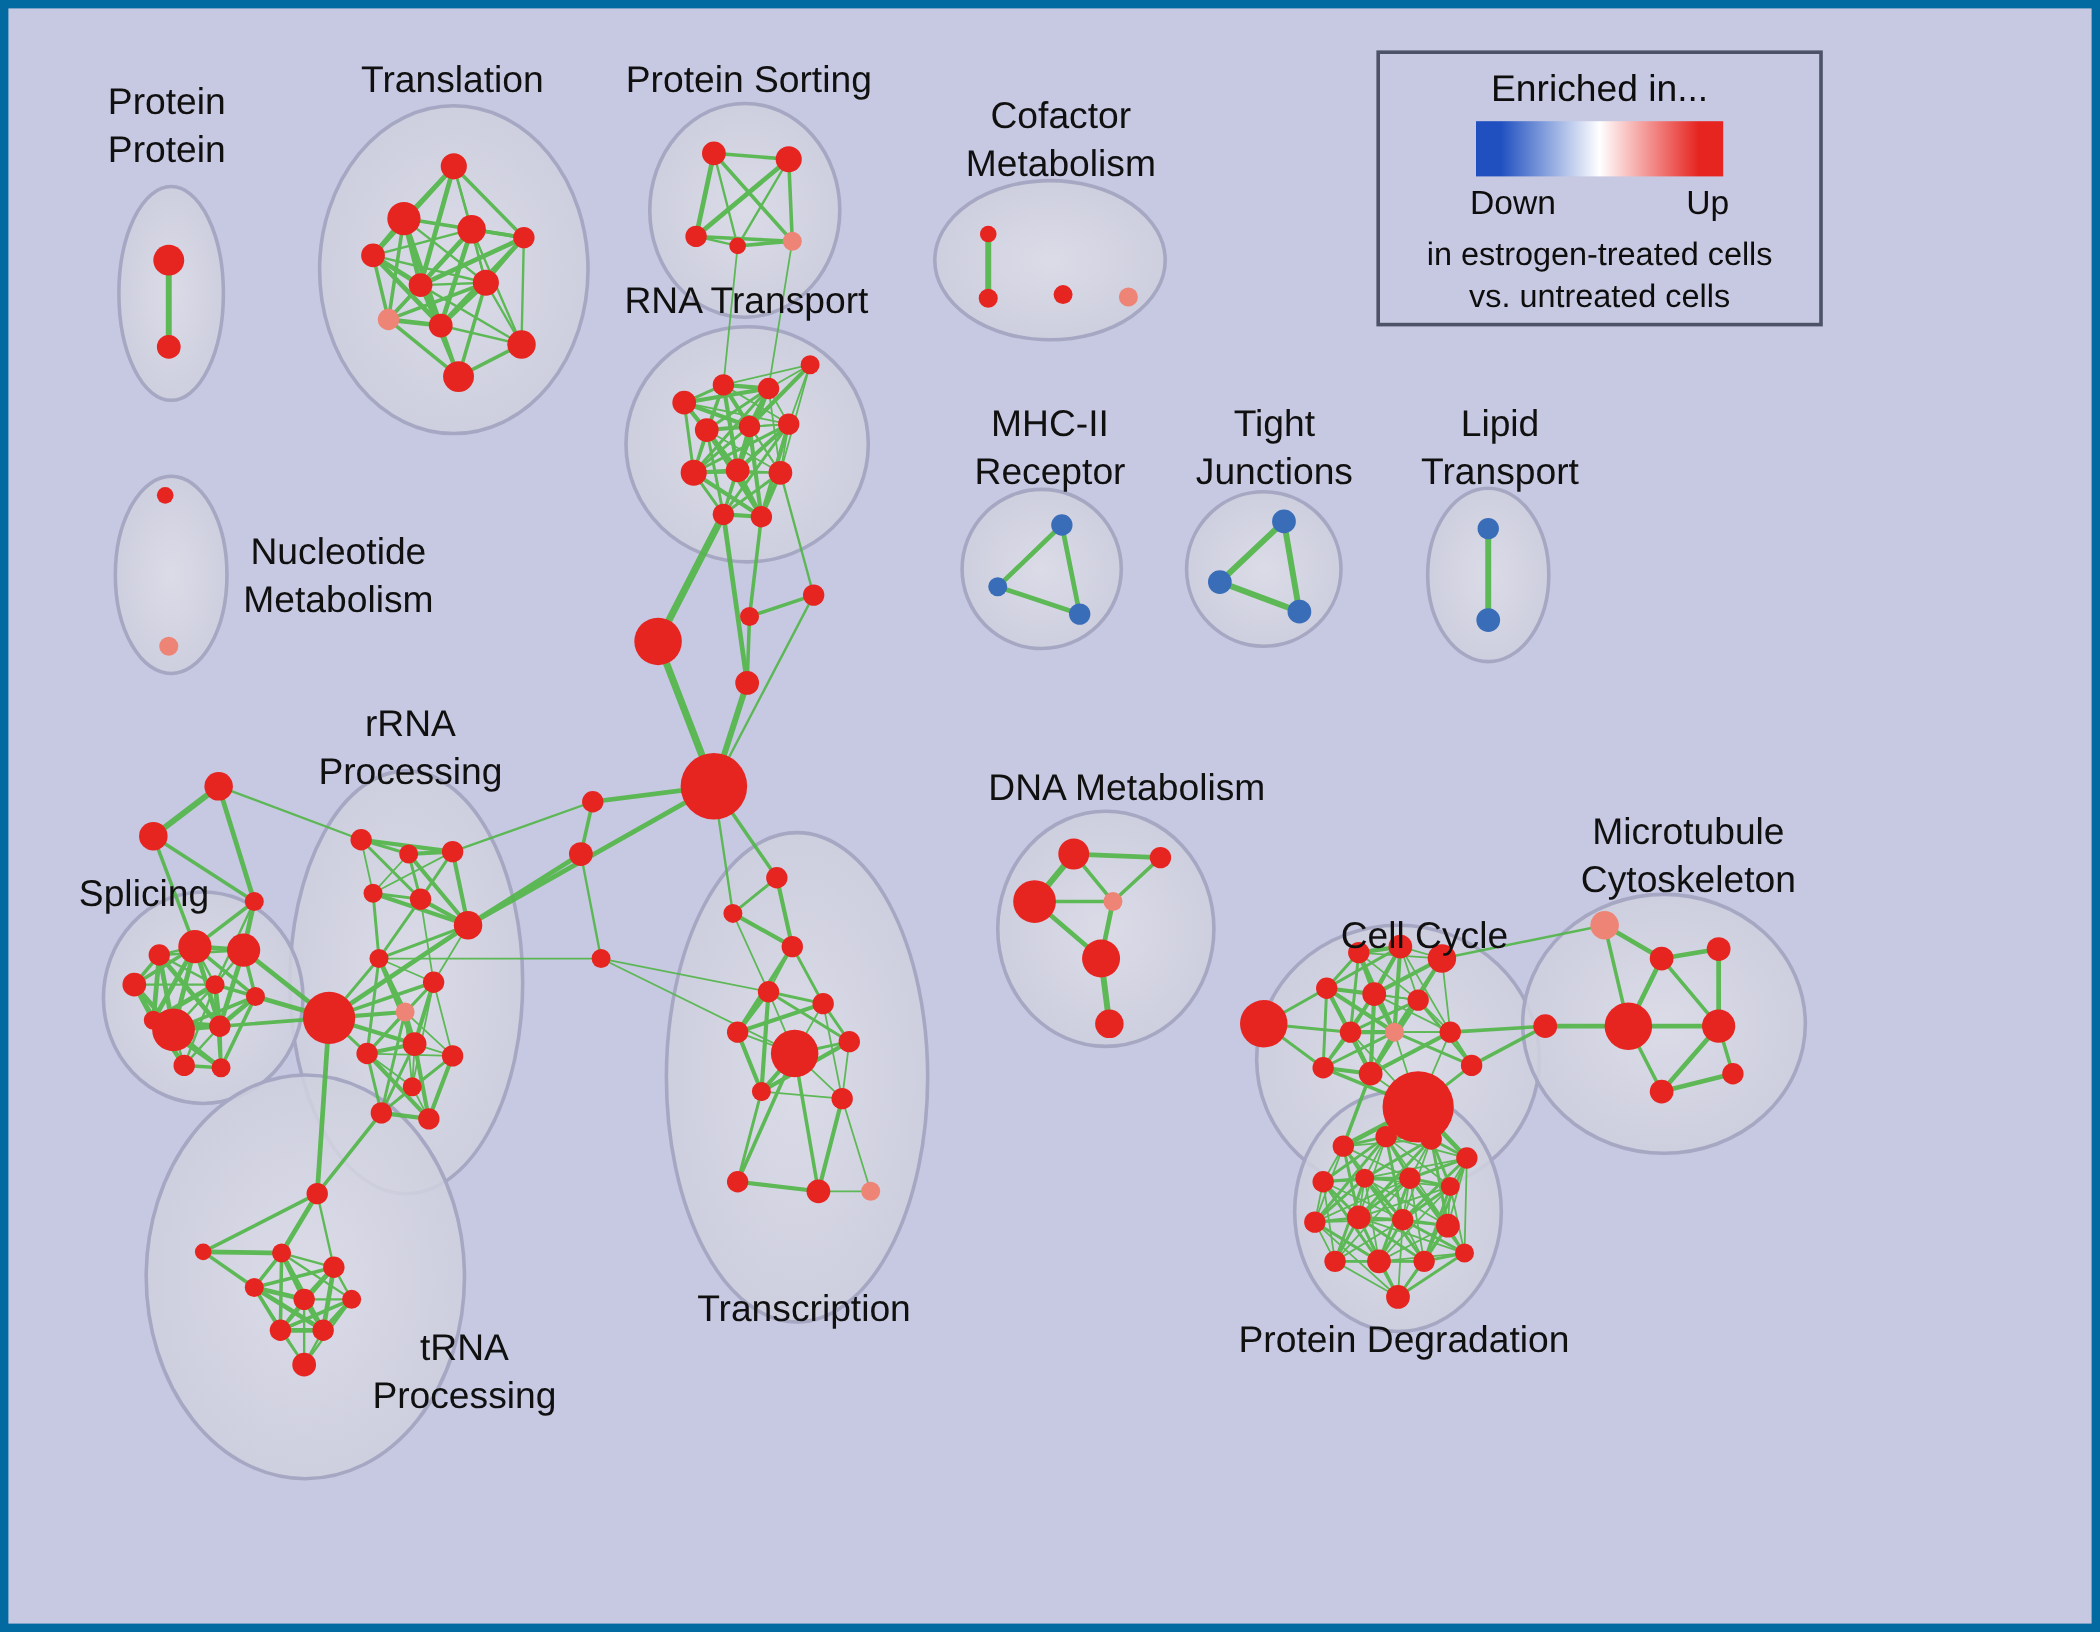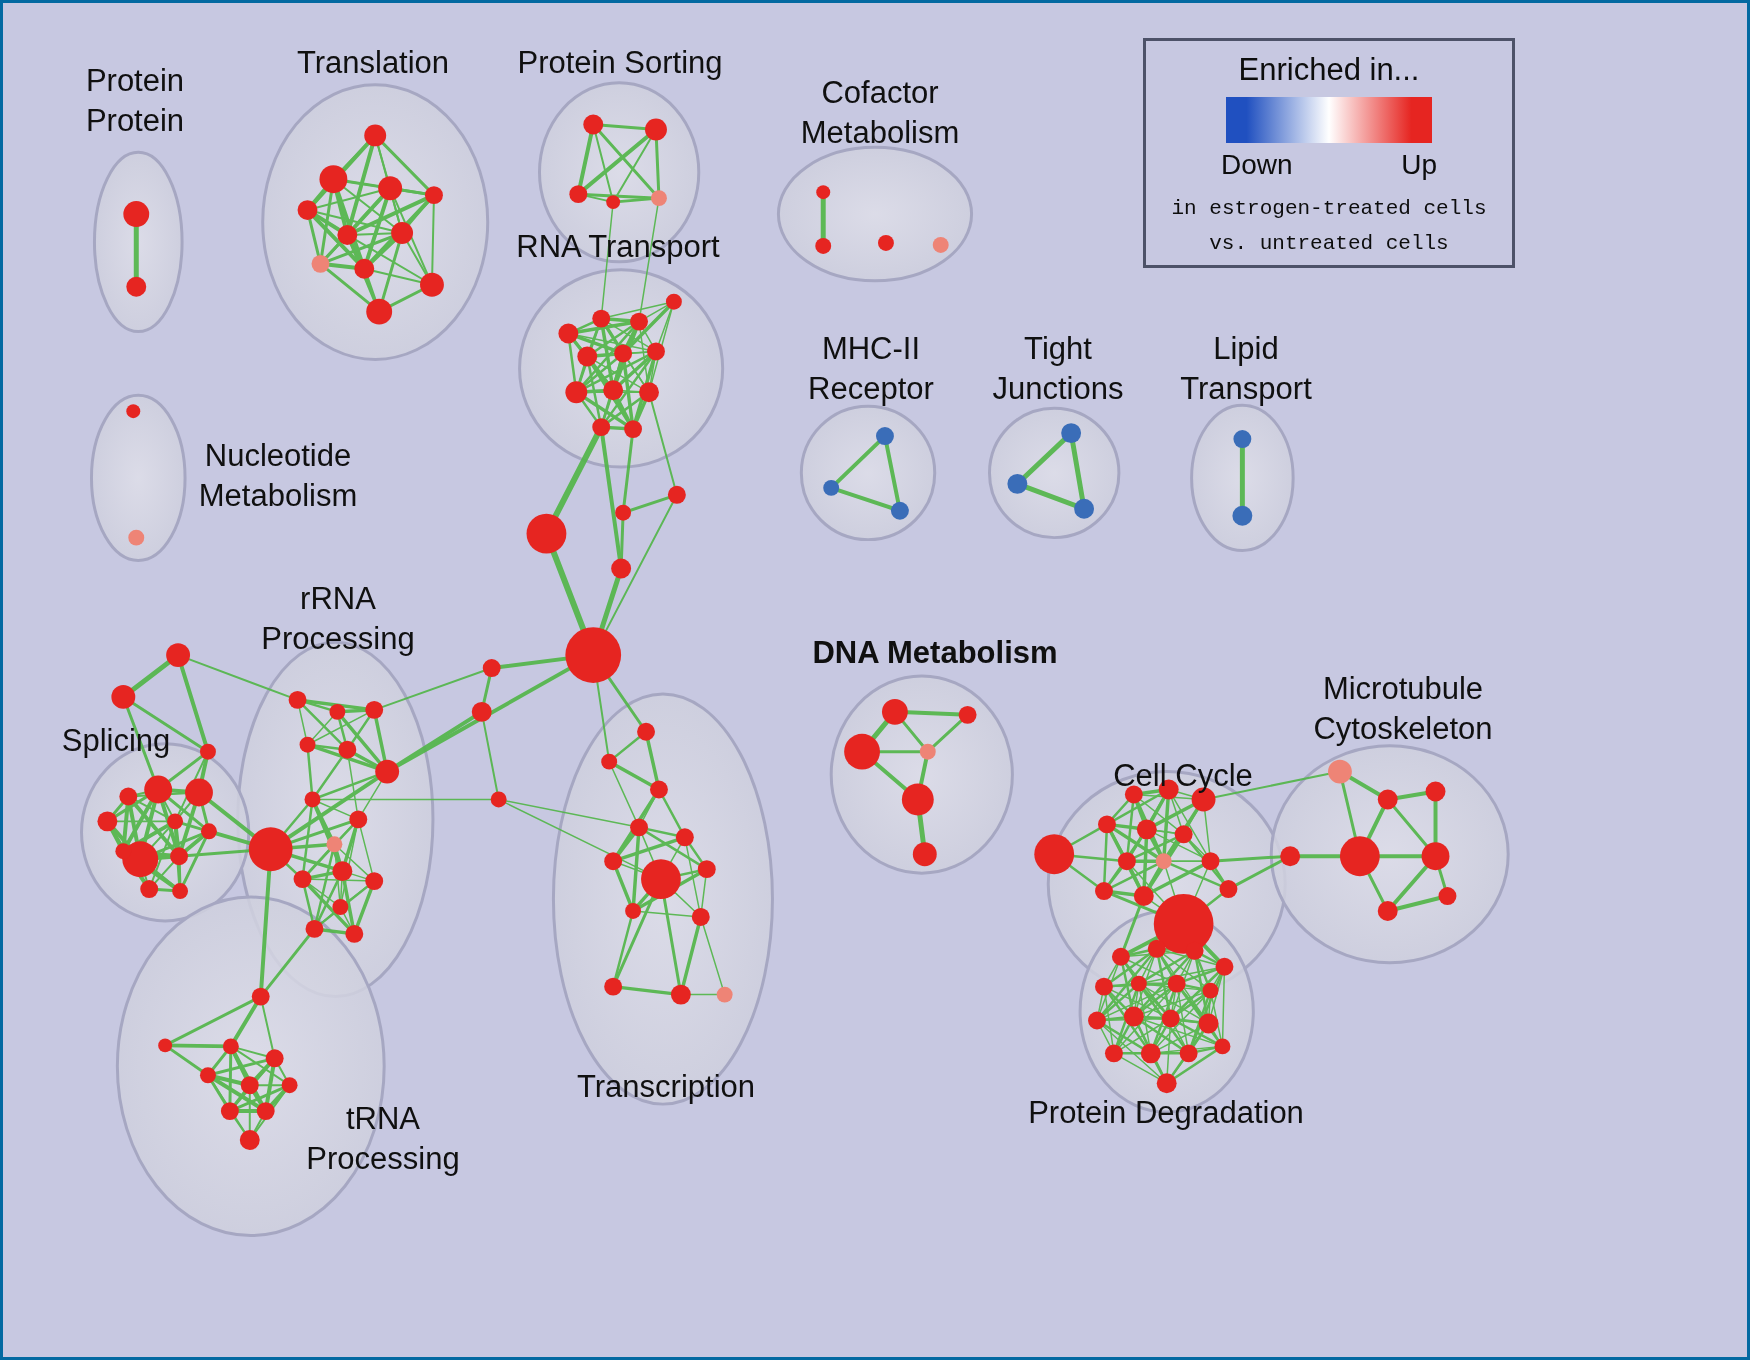--- a/index.html
+++ b/index.html
@@ -1,20 +1,20 @@
 <!DOCTYPE html>
 <html><head>
 <meta charset="utf-8">
 <style>
   html,body{margin:0;padding:0;background:#eceef4;}
   .canvas{
     position:relative;
     width:1750px;height:1360px;
     background:var(--bg,#c7c8e1);
-    border:3px solid #0369a1;
+    border:7px solid #0369a1;
     box-sizing:border-box;
     overflow:hidden;
     font-family:"Liberation Sans",sans-serif;
   }
   .canvas svg{position:absolute;left:0;top:0;width:100%;height:100%;}
   .cluster-label{
     position:absolute;
     transform:translateX(-50%);
     text-align:center;
     white-space:nowrap;
@@ -33,21 +33,21 @@
     color:#0d0d0d;
   }
   .legend-title{font-size:31px;line-height:38px;}
   .legend-bar{
     width:206px;height:46px;margin-top:8px;
   }
   .legend-row{
     width:216px;display:flex;justify-content:space-between;
     font-size:28px;line-height:36px;margin-top:4px;
   }
-  .legend-caption{font-size:21px;line-height:35px;font-family:Liberation Mono, monospace;}
+  .legend-caption{font-size:27px;line-height:35px;}
   .legend-caption.first{margin-top:8px;}
 </style>
 </head>
 <body>
 
 <div class="canvas" id="canvas" style="--bg: #c7c8e1;">
   <svg id="net" viewBox="0 0 1750 1360">
       <defs>
         <radialGradient id="eg">
           <stop offset="0%" stop-color="#dfdfe9"></stop>
@@ -751,21 +751,21 @@
       <div class="cluster-label" style="left: 113px; top: 718px;">
         <div>Splicing</div>
       </div>
       <div class="cluster-label" style="left: 380px; top: 1096px;">
         <div>tRNA</div>
         <div>Processing</div>
       </div>
       <div class="cluster-label" style="left: 663px; top: 1064px;">
         <div>Transcription</div>
       </div>
-      <div class="cluster-label" style="left: 932px; top: 630px; font-weight: bold;">
+      <div class="cluster-label" style="left: 932px; top: 630px;">
         <div>DNA Metabolism</div>
       </div>
       <div class="cluster-label" style="left: 1180px; top: 753px;">
         <div>Cell Cycle</div>
       </div>
       <div class="cluster-label" style="left: 1400px; top: 666px;">
         <div>Microtubule</div>
         <div>Cytoskeleton</div>
       </div>
       <div class="cluster-label" style="left: 1163px; top: 1090px;">

